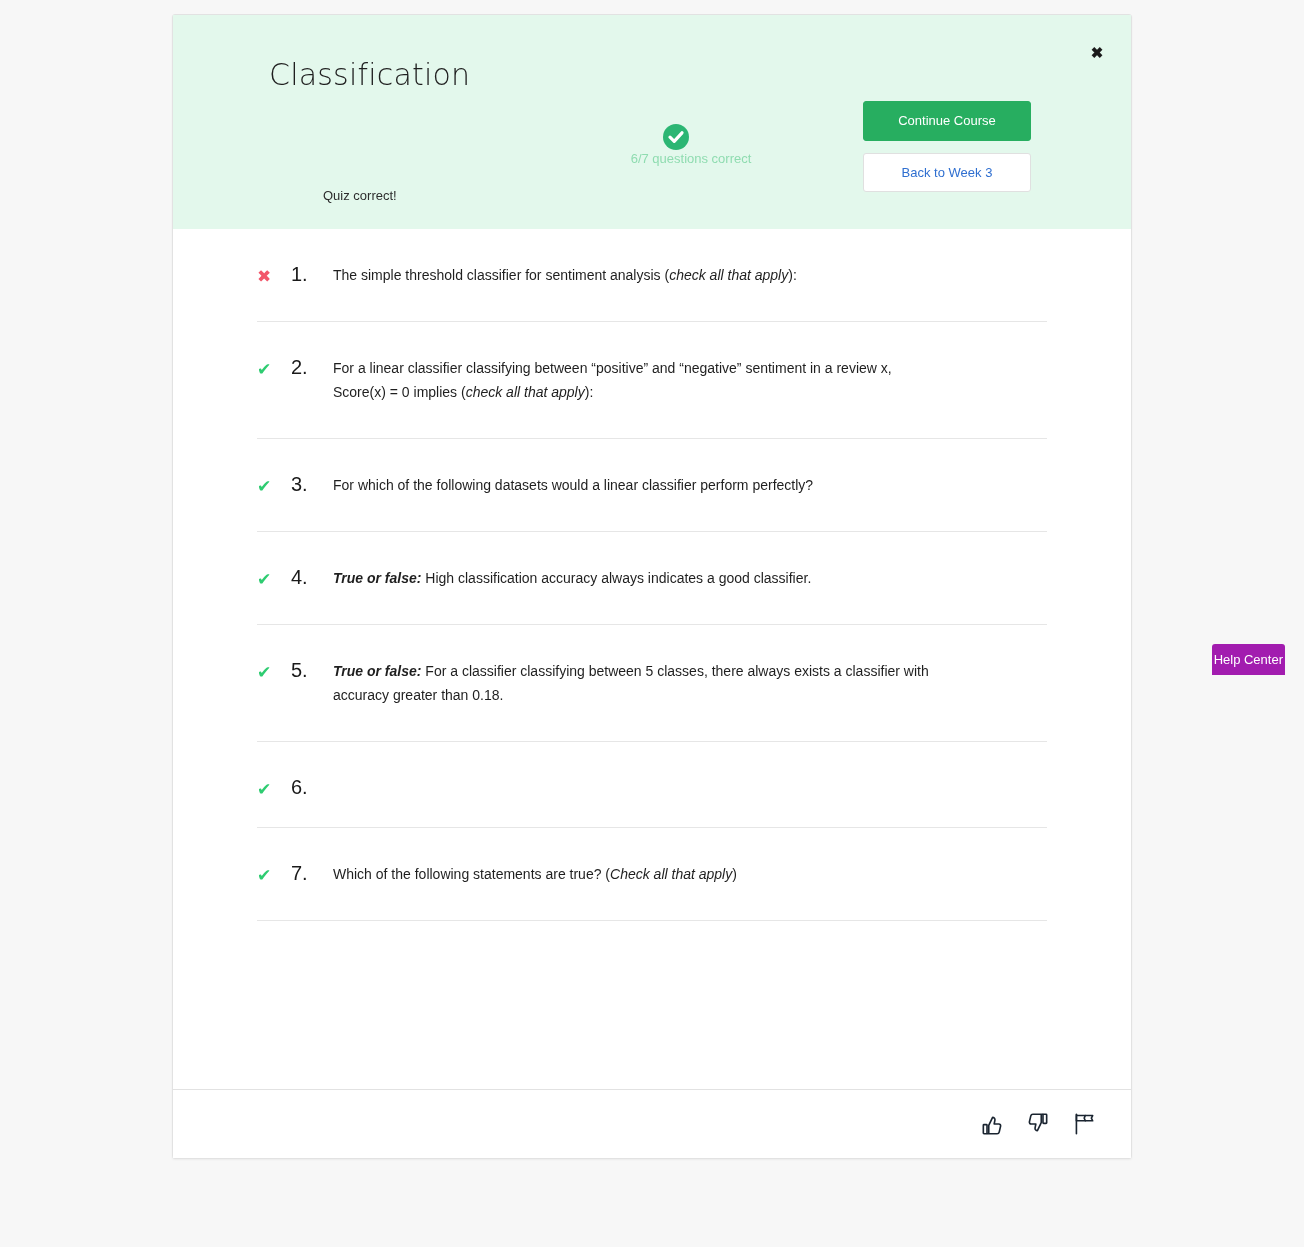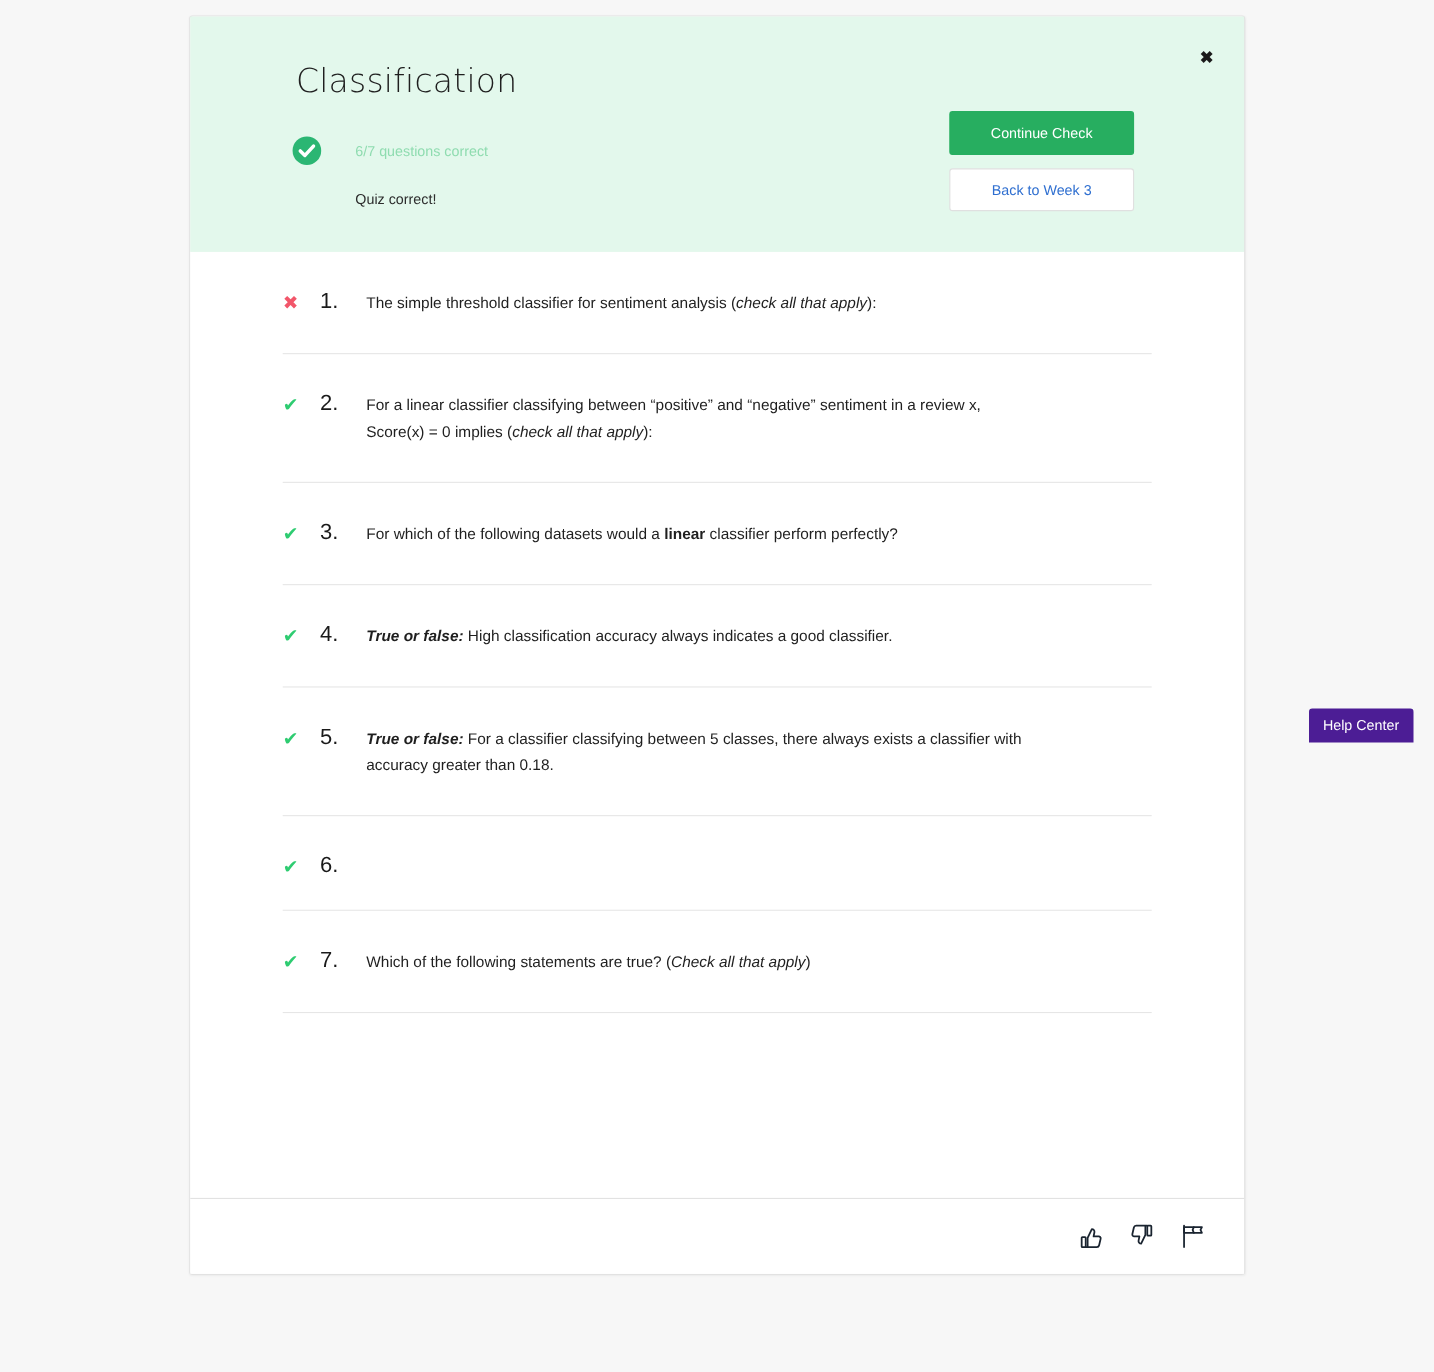--- a/index.html
+++ b/index.html
@@ -59,20 +59,21 @@
     font-weight: 300;
     color: #1f1f1f;
     letter-spacing: 0.2px;
     line-height: 1.2;
     font-family: "DejaVu Sans", sans-serif;
   }
   .status-row {
     display: flex;
     align-items: center;
     margin-top: 30px;
+    flex-direction: column;
   }
   .status-icon {
     width: 28px;
     height: 28px;
     flex: 0 0 28px;
     display: block;
   }
   .status-text {
     margin-left: 30px;
     font-size: 13px;
@@ -156,21 +157,21 @@
   .qtext {
     flex: 1 1 auto;
     font-size: 14px;
     line-height: 24px;
     color: #1f1f1f;
     padding-bottom: 34px;
     max-width: 610px;
     font-family: "Liberation Sans", sans-serif;
   }
   .qtext em { font-style: italic; }
-  .qtext strong { font-weight: bold; }
+  .qtext strong { font-weight: normal; }
   .qtext .tf { font-weight: bold; font-style: italic; }
 
   
   .quiz-footer {
     border-top: 1px solid #e2e2e2;
     height: 68px;
     display: flex;
     align-items: center;
     justify-content: flex-end;
     padding-right: 34px;
@@ -182,24 +183,24 @@
     margin-left: 20px;
     cursor: pointer;
     display: block;
   }
 
   
   .help-center {
     position: absolute;
     right: 19px;
     top: 644px;
-    background: #4c1d95;
+    background: #a21caf;
     color: #ffffff;
     font-size: 13px;
-    padding: 8px 13px;
+    padding: 8px 2px;
     border-radius: 3px 3px 0 0;
     cursor: pointer;
     font-family: "Liberation Sans", sans-serif;
     white-space: nowrap;
   }
 </style>
 </head>
 <body>
 
 <div class="quiz-card">
@@ -216,21 +217,21 @@
           <circle cx="14" cy="14" r="13" fill="#2bb673"></circle>
           <path d="M8 14.2 L12.2 18.3 L20 9.8" stroke="#ffffff" stroke-width="3.2" fill="none" stroke-linecap="round" stroke-linejoin="round"></path>
         </svg>
       </span>
       <span class="status-text">6/7 questions correct</span>
     </div>
 
     <div class="passed-text">Quiz correct!</div>
 
     <div class="header-actions">
-      <div class="btn btn-primary">Continue Check</div>
+      <div class="btn btn-primary">Continue Course</div>
       <div class="btn btn-secondary">Back to Week 3</div>
     </div>
   </div>
 
   <div class="quiz-body">
       <div class="question-row">
         <span class="mark incorrect">✖</span>
         <span class="qnum">1.</span>
         <div class="qtext">The simple threshold classifier for sentiment analysis (<em>check all that apply</em>):</div>
       </div>

